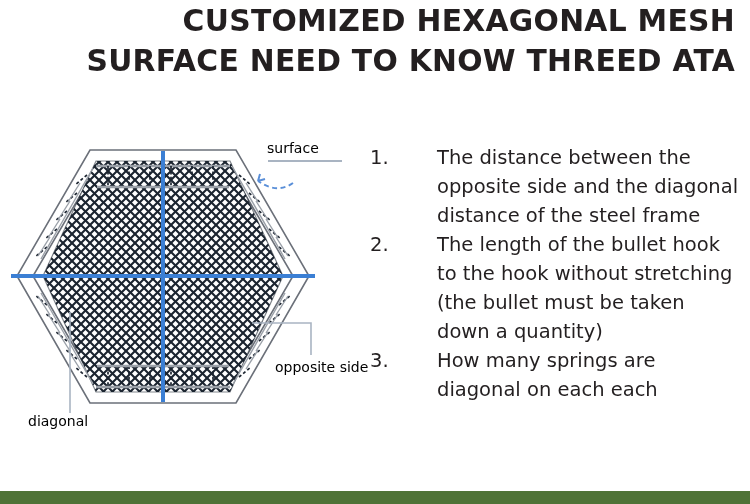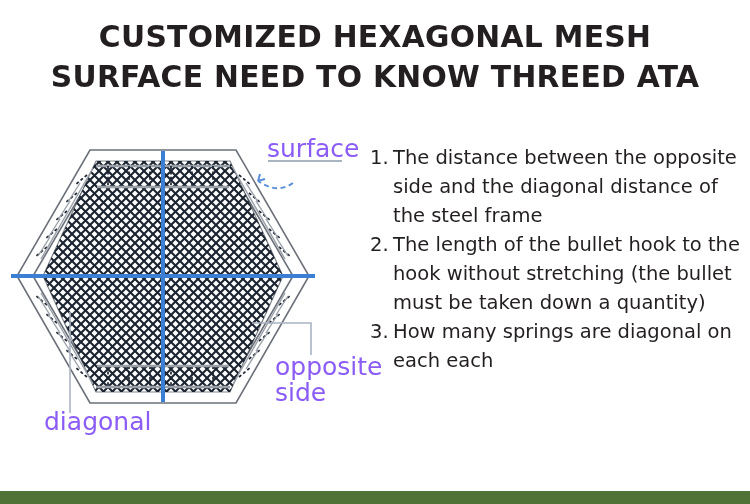--- a/index.html
+++ b/index.html
@@ -13,23 +13,23 @@
     position: relative;
     overflow: hidden;
     font-family: "DejaVu Sans", "Liberation Sans", sans-serif;
     -webkit-font-smoothing: antialiased;
   }
 
   
   #title-block {
     position: absolute;
     left: 0;
-    top: 16px;
+    top: 0;
     width: 750px;
-    text-align: center;
+    text-align: right;
   }
   .title-line {
     font-family: "DejaVu Sans", "Liberation Sans", sans-serif;
     font-weight: bold;
     font-size: 31px;
     line-height: 40px;
     letter-spacing: 0.3px;
     color: #231f20;
     white-space: nowrap;
     transform: scaleX(0.96);
@@ -49,43 +49,42 @@
     left: 0;
     top: 0;
     width: 366px;
     height: 310px;
     display: block;
   }
 
   
   .callout {
     position: absolute;
-    color: #8b5cf6;
-    font-family: "DejaVu Sans", "Liberation Sans", sans-serif;
-    font-size: 25px;
+    color: #000000;
+    font-family: "DejaVu Sans", "Liberation Sans", sans-serif;
+    font-size: 14px;
     font-weight: normal;
     line-height: 25px;
     white-space: nowrap;
   }
   #label-surface {
     left: 267px;
     top: 136px;
   }
   #label-opposite {
     left: 275px;
     top: 354px;
     text-align: left;
     line-height: 26px;
     white-space: normal;
     width: 96px;
   }
   #label-diagonal {
     left: 28px;
     top: 409px;
-    margin-left: 16px;
   }
 
   
   #list-block {
     position: absolute;
     left: 370px;
     top: 143px;
     width: 372px;
   }
   .list-item {
@@ -97,20 +96,21 @@
     color: #231f20;
     margin-bottom: 0px;
   }
   .list-num {
     flex: 0 0 auto;
     width: 23px;
     text-align: left;
   }
   .list-text {
     flex: 1 1 auto;
+    margin-left: 44px;
   }
 
   
   #footer-bar {
     position: absolute;
     left: 0;
     top: 491px;
     width: 750px;
     height: 13px;
     background: #4f7337;

